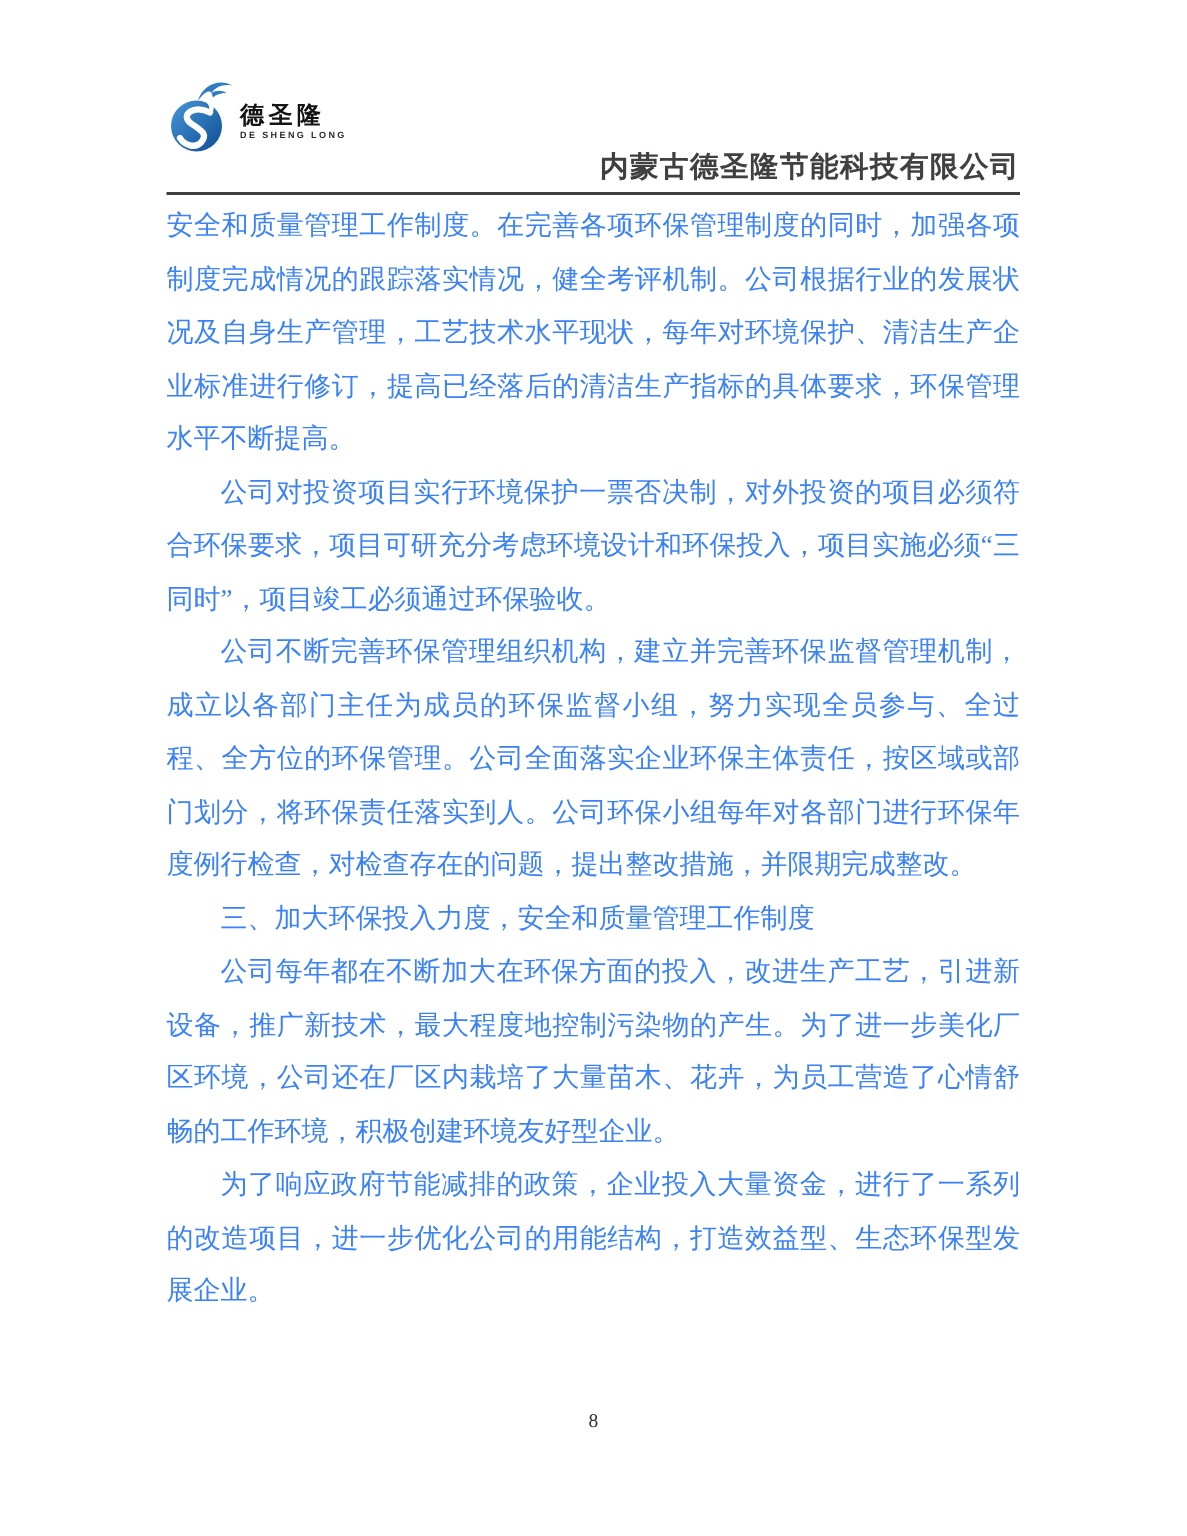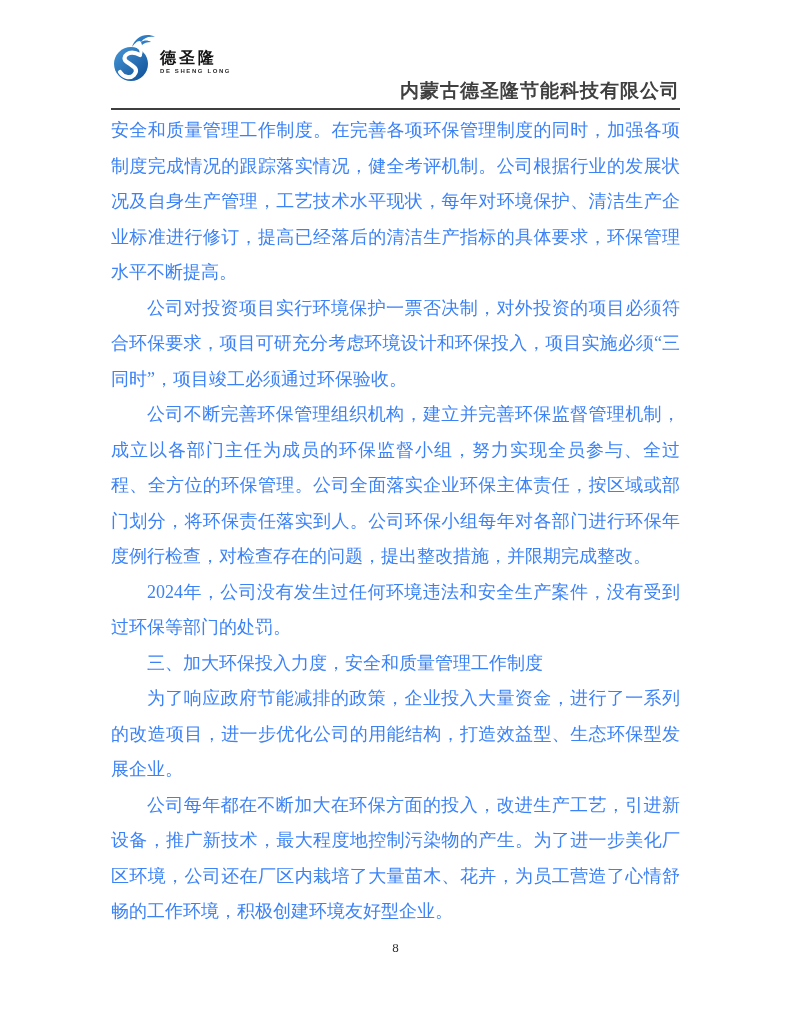--- a/index.html
+++ b/index.html
@@ -12,21 +12,21 @@
     overflow: hidden;
     font-family: "Liberation Serif", "DejaVu Serif", serif;
   }
   .content-wrap {
     position: absolute;
     left: 111px;
     right: 111px;
     top: 0;
   }
   
-  .doc-header { position: relative; height: 108px; }
+  .doc-header { position: relative; height: 108px; margin-top: 20px; }
   .logo {
     position: absolute;
     left: 0;
     top: 30px;
     display: flex;
     align-items: center;
   }
   .logo svg { display: block; }
   .logo-text { margin-left: 3px; margin-top: 10px; }
   .logo-cn {
@@ -117,24 +117,23 @@
       </div>
       <div class="company-name">内蒙古德圣隆节能科技有限公司</div>
     </header>
 
     <hr class="header-rule">
 
     <main class="doc-body">
         <p class="para">安全和质量管理工作制度。在完善各项环保管理制度的同时，加强各项制度完成情况的跟踪落实情况，健全考评机制。公司根据行业的发展状况及自身生产管理，工艺技术水平现状，每年对环境保护、清洁生产企业标准进行修订，提高已经落后的清洁生产指标的具体要求，环保管理水平不断提高。</p>
         <p class="para indent">公司对投资项目实行环境保护一票否决制，对外投资的项目必须符合环保要求，项目可研充分考虑环境设计和环保投入，项目实施必须“三同时”，项目竣工必须通过环保验收。</p>
         <p class="para indent">公司不断完善环保管理组织机构，建立并完善环保监督管理机制，成立以各部门主任为成员的环保监督小组，努力实现全员参与、全过程、全方位的环保管理。公司全面落实企业环保主体责任，按区域或部门划分，将环保责任落实到人。公司环保小组每年对各部门进行环保年度例行检查，对检查存在的问题，提出整改措施，并限期完成整改。</p>
-        <p class="para indent">2024年，公司没有发生过任何环境违法和安全生产案件，没有受到过环保等部门的处罚。</p>
         <p class="para indent heading">三、加大环保投入力度，安全和质量管理工作制度</p>
+        <p class="para indent">公司每年都在不断加大在环保方面的投入，改进生产工艺，引进新设备，推广新技术，最大程度地控制污染物的产生。为了进一步美化厂区环境，公司还在厂区内栽培了大量苗木、花卉，为员工营造了心情舒畅的工作环境，积极创建环境友好型企业。</p>
         <p class="para indent">为了响应政府节能减排的政策，企业投入大量资金，进行了一系列的改造项目，进一步优化公司的用能结构，打造效益型、生态环保型发展企业。</p>
-        <p class="para indent">公司每年都在不断加大在环保方面的投入，改进生产工艺，引进新设备，推广新技术，最大程度地控制污染物的产生。为了进一步美化厂区环境，公司还在厂区内栽培了大量苗木、花卉，为员工营造了心情舒畅的工作环境，积极创建环境友好型企业。</p>
       </main>
 
   </div>
 
   <footer class="doc-footer">
     <span class="page-number">8</span>
   </footer>
 </div>
 
 </body></html>

